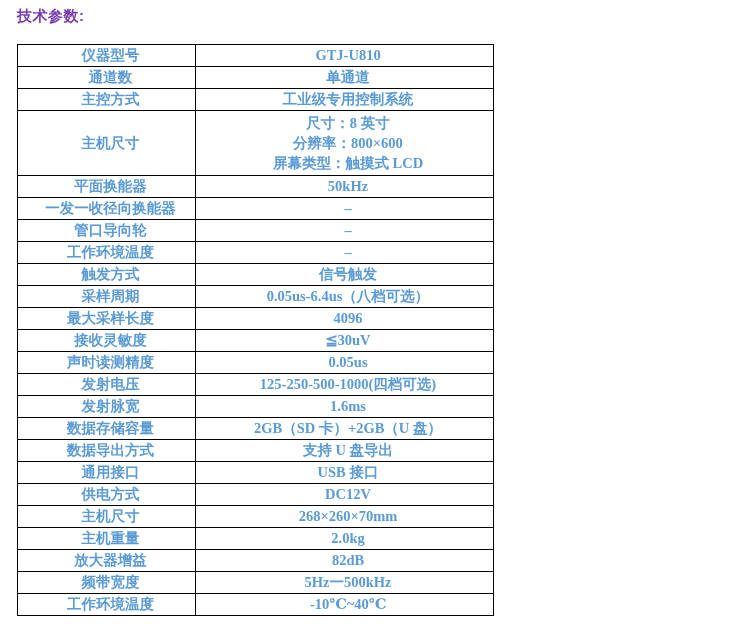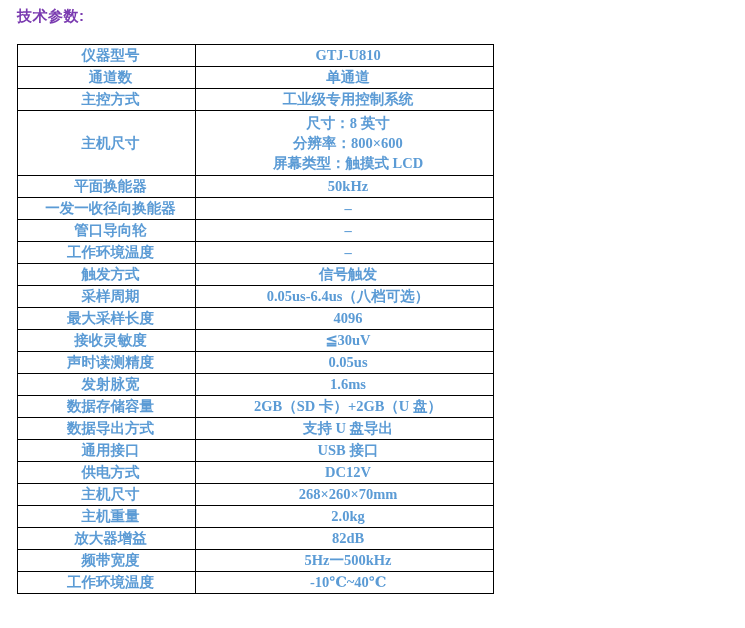--- a/index.html
+++ b/index.html
@@ -142,20 +142,24 @@
           </tr>
           <tr>
             <td class="cell-label">接收灵敏度</td>
             <td class="cell-value">≦30uV</td>
           </tr>
           <tr>
             <td class="cell-label">声时读测精度</td>
             <td class="cell-value">0.05us</td>
           </tr>
           <tr>
+            <td class="cell-label">发射电压</td>
+            <td class="cell-value">125-250-500-1000(四档可选)</td>
+          </tr>
+          <tr>
             <td class="cell-label">发射脉宽</td>
             <td class="cell-value">1.6ms</td>
           </tr>
           <tr>
             <td class="cell-label">数据存储容量</td>
             <td class="cell-value">2GB（SD 卡）+2GB（U 盘）</td>
           </tr>
           <tr>
             <td class="cell-label">数据导出方式</td>
             <td class="cell-value">支持 U 盘导出</td>

